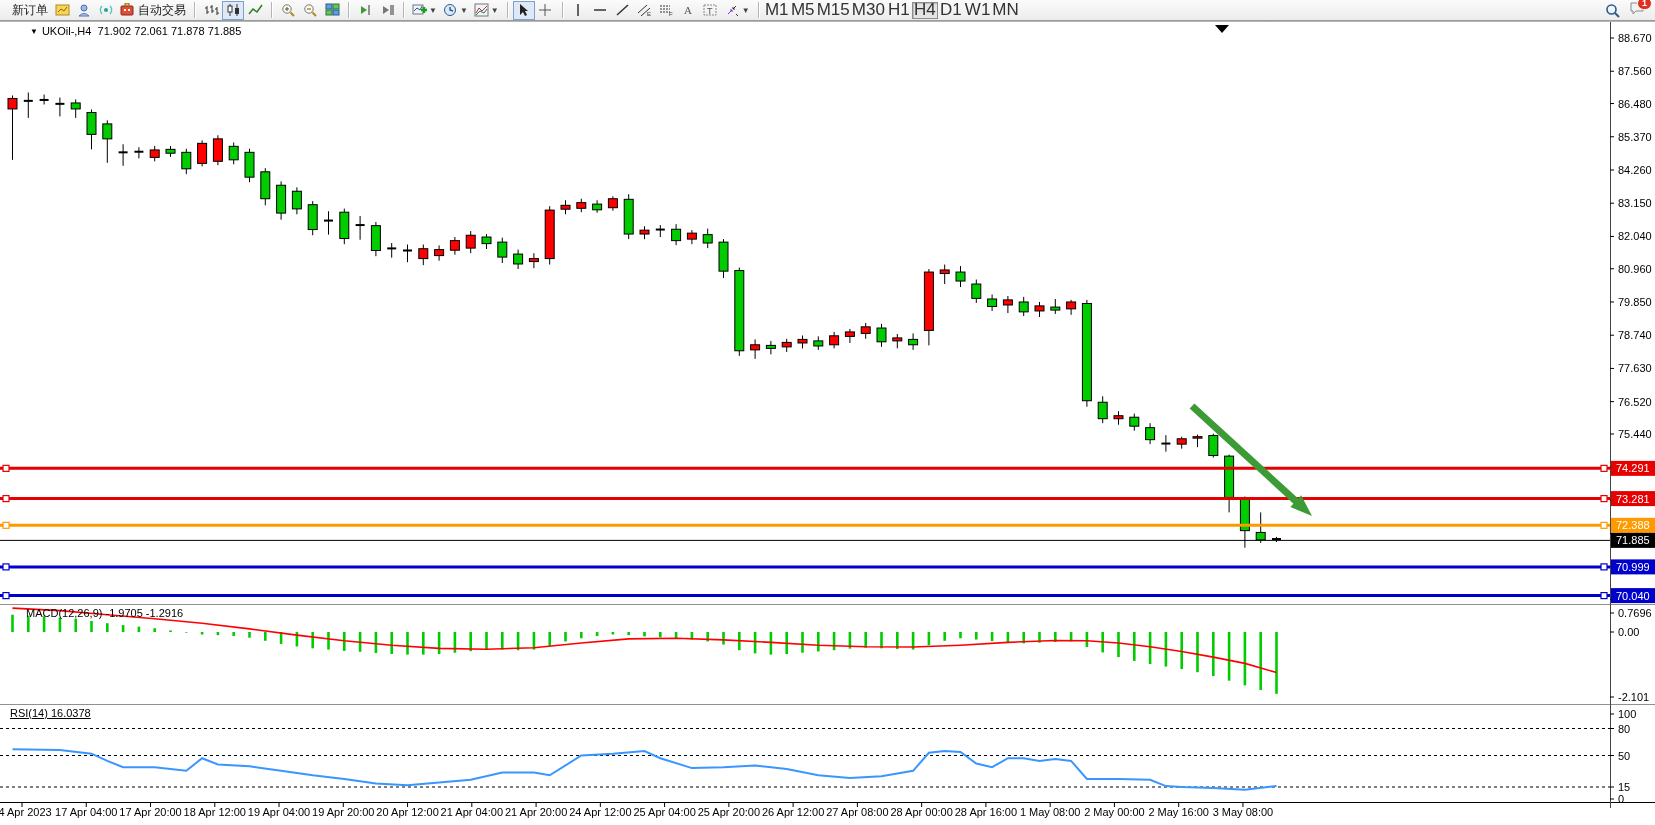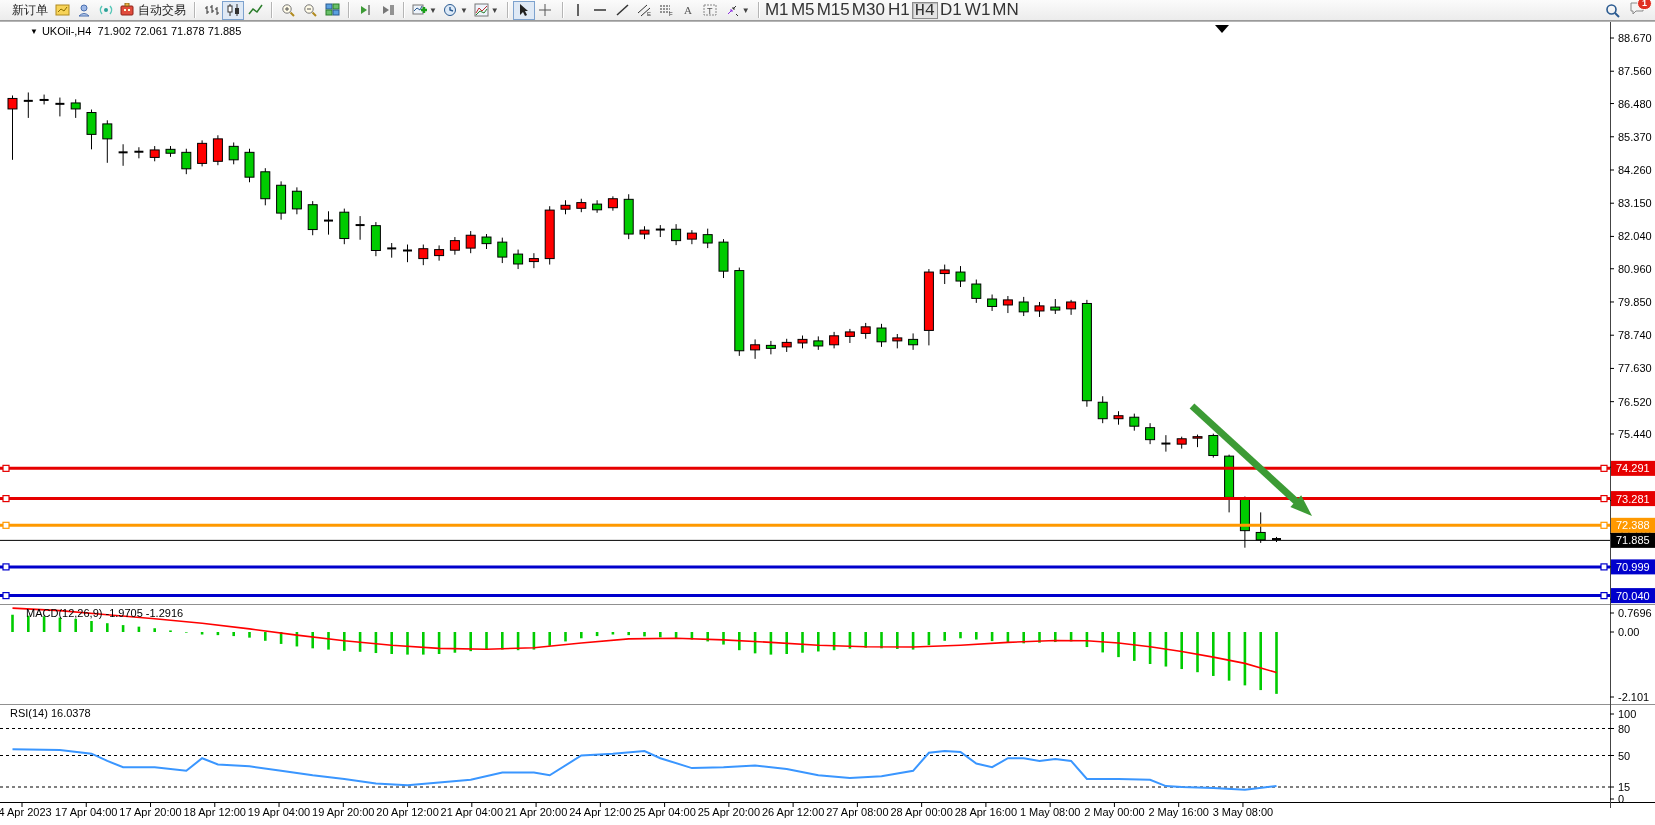--- a/index.html
+++ b/index.html
@@ -14,21 +14,21 @@
     box-shadow:1px 0 0 #fff; }
   .tb-btn { display:flex; align-items:center; justify-content:center;
     min-width:22px; height:19px; padding:0 2px; border:1px solid transparent;
     cursor:default; }
   .tb-btn.active { background:#dfe9f5; border:1px solid #7da2ce; }
   .tb-btn .lbl { margin-left:3px; font-size:12px; }
   .tb-btn svg { display:block; }
   .dd { font-size:8px; color:#444; margin-left:2px; }
   .tf-btn { min-width:26px; height:17px; display:flex; align-items:center;
     justify-content:center; font-size:17px; color:#333; border:1px solid transparent; }
-  .tf-btn.active { background:#e4e4e4; border:1px solid #8c8c8c; box-shadow:inset 1px 1px 1px #bbb;font-family:Liberation Mono, monospace; }
+  .tf-btn.active { background:#e4e4e4; border:1px solid #8c8c8c; box-shadow:inset 1px 1px 1px #bbb; }
   #tb-right { margin-left:auto; display:flex; align-items:center; }
   .chat-wrap { position:relative; margin:0 6px; }
   .chat-badge { position:absolute; top:-4px; right:-7px; background:#e03024;
     color:#fff; border-radius:8px; font-size:9px; font-weight:bold;
     padding:0 4px; line-height:11px; border:1px solid #fff; }
   
   #chart-wrap { position:relative; width:1446px; height:804px; background:#fff; }
   #left-strip { position:absolute; left:0; top:0; width:6px; height:804px;
     background:#ececec; border-right:1px solid #9a9a9a; }
   #chart-svg { position:absolute; left:0; top:0; }
@@ -705,14 +705,14 @@
         <line x1="1178.68" y1="803" x2="1178.68" y2="807" stroke="#000"></line>
         <text x="1178.68" y="816" text-anchor="middle">2 May 16:00</text>
         <line x1="1242.94" y1="803" x2="1242.94" y2="807" stroke="#000"></line>
         <text x="1242.94" y="816" text-anchor="middle">3 May 08:00</text>
       </g>
     </svg>
   <div id="main-title" class="overlay-label">
     <span class="tri">▼</span><span>UKOil-,H4</span>&nbsp;&nbsp;<span>71.902 72.061 71.878 71.885</span>
   </div>
   <div id="macd-label" class="overlay-label" style="left:10px;top:586px;padding-left:16px;">MACD(12,26,9) -1.9705 -1.2916</div>
-  <div id="rsi-label" class="overlay-label" style="left:10px;top:686px;">RSI(14) 16.0378</div>
+  <div id="rsi-label" class="overlay-label" style="left:10px;top:686px;text-decoration:underline;">RSI(14) 16.0378</div>
 </div>
 
 </body></html>

